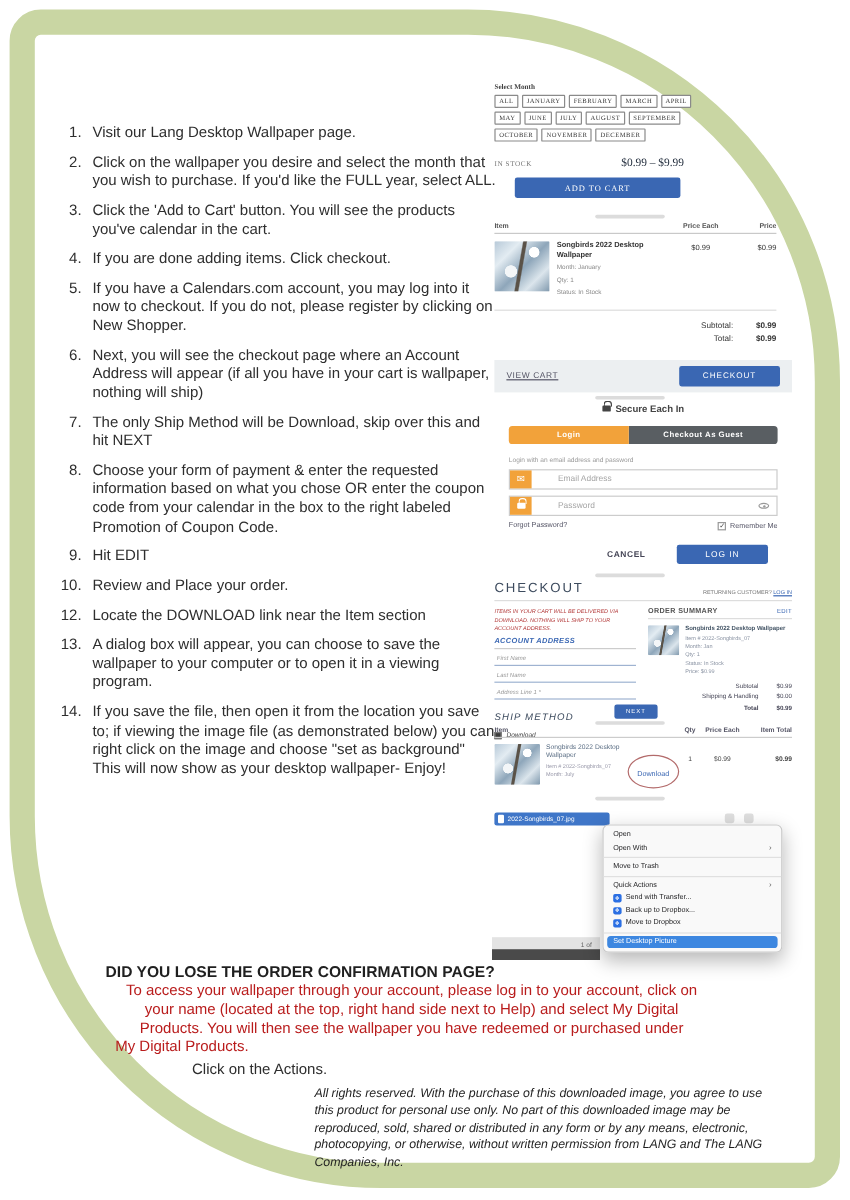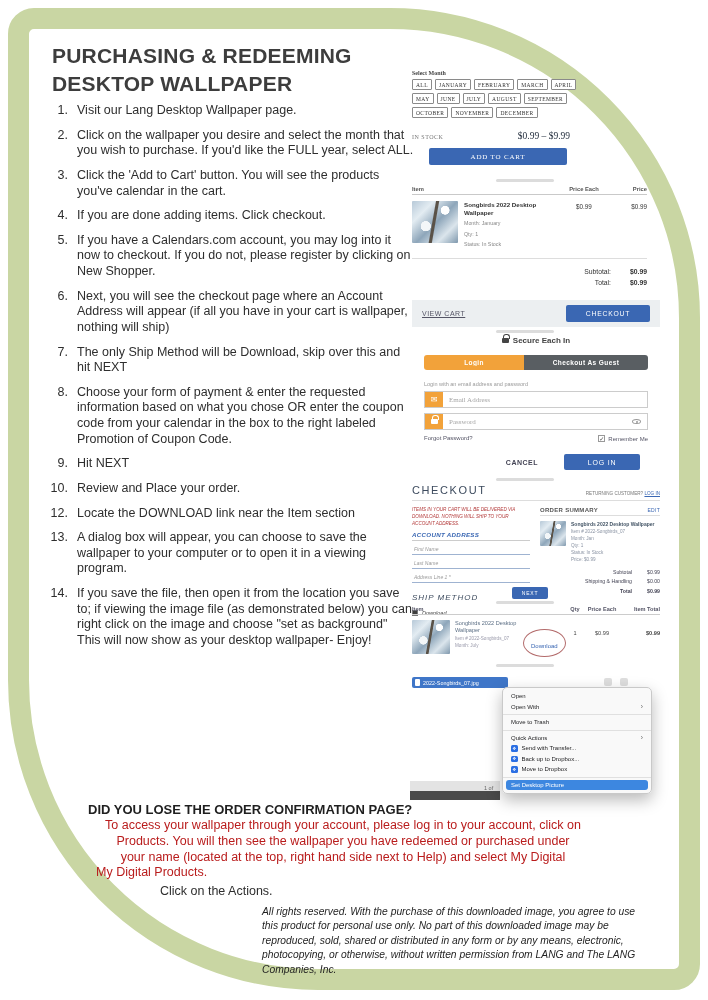--- a/index.html
+++ b/index.html
@@ -82,22 +82,22 @@
   .tab { display:flex; align-items:center; justify-content:center; color:#fff;
     font-size:6.5px; font-weight:700; letter-spacing:.4px; }
   .tab-login { position:relative; width:100px; background:#f2a23a; border-radius:3px 0 0 3px; }
   .tab-login::after { content:""; position:absolute; left:50%; bottom:-4px; margin-left:-4px;
     border:4px solid transparent; border-top-color:#f2a23a; }
   .tab-guest { flex:1; background:#595e62; border-radius:0 3px 3px 0; }
   .hint { font-size:5.5px; color:#999; margin:11px 12px 4px; }
   .input-row { display:flex; align-items:stretch; border:1px solid #ccc; margin:0 12px 5px; height:17px; background:#fff; }
   .input-icon { width:18px; background:#f2a23a; display:flex; align-items:center; justify-content:center;
     color:#fff; font-size:8px; flex:none; }
-  input.field { border:none; outline:none; flex:1; font-size:7px; padding:0 6px; color:#333;
-    font-family:Liberation Serif, serif; background:transparent; min-width:0; }
+  input.field { border:none; outline:none; flex:1; font-size:7px; padding:0 22px; color:#333;
+    font-family:Liberation Sans, sans-serif; background:transparent; min-width:0; }
   input.field::placeholder { color:#a6a6a6; }
   .eye { align-self:center; margin-right:6px; width:9px; height:5px; border:1px solid #999;
     border-radius:50%; position:relative; }
   .eye::after { content:""; position:absolute; left:50%; top:50%; width:2px; height:2px;
     margin:-1px 0 0 -1px; background:#999; border-radius:50%; }
   .forgot-row { display:flex; justify-content:space-between; margin:5px 12px 0; font-size:6px; color:#556; }
   .remember { display:flex; gap:3px; align-items:center; }
   .checkbox { width:7px; height:7px; border:1px solid #999; font-size:6px; line-height:6px;
     text-align:center; color:#444; background:#fff; }
   .si-actions { display:flex; justify-content:flex-end; align-items:center; gap:26px; margin:12px 20px 0 0; }
@@ -170,24 +170,20 @@
   .page-ind { position:absolute; left:72px; top:113px; font-size:5.5px; color:#666; }
   .light-bar { position:absolute; left:-2px; top:109px; width:90px; height:10px; background:#e3e3e3; }
   .dark-bar { position:absolute; left:-2px; top:119px; width:90px; height:9px; background:#4a4a4a; }
 </style>
 </head>
 <body>
 
 <div class="canvas">
   <div class="green-ring"></div>
 
-  <div class="title">
-    <span>PURCHASING &amp; REDEEMING</span><br>
-    <span>DESKTOP WALLPAPER</span>
-  </div>
 
   <div class="steps">
     <div class="step">
         <span class="num">1.</span>
         <span class="txt">Visit our Lang Desktop Wallpaper page.</span>
       </div>
     <div class="step">
         <span class="num">2.</span>
         <span class="txt">Click on the wallpaper you desire and select the month that you wish to purchase. If you'd like the FULL year, select ALL.</span>
       </div>
@@ -210,21 +206,21 @@
     <div class="step">
         <span class="num">7.</span>
         <span class="txt">The only Ship Method will be Download, skip over this and hit NEXT</span>
       </div>
     <div class="step">
         <span class="num">8.</span>
         <span class="txt">Choose your form of payment &amp; enter the requested information based on what you chose OR enter the coupon code from your calendar in the box to the right labeled Promotion of Coupon Code.</span>
       </div>
     <div class="step">
         <span class="num">9.</span>
-        <span class="txt">Hit NEXT</span>
+        <span class="txt">Hit EDIT</span>
       </div>
     <div class="step">
         <span class="num">10.</span>
         <span class="txt">Review and Place your order.</span>
       </div>
     <div class="step">
         <span class="num">12.</span>
         <span class="txt">Locate the DOWNLOAD link near the Item section</span>
       </div>
     <div class="step">
@@ -233,22 +229,22 @@
       </div>
     <div class="step">
         <span class="num">14.</span>
         <span class="txt">If you save the file, then open it from the location you save to; if viewing the image file (as demonstrated below) you can right click on the image and choose "set as background" This will now show as your desktop wallpaper- Enjoy!</span>
       </div>
   </div>
 
   <div class="lost-heading">DID YOU LOSE THE ORDER CONFIRMATION PAGE?</div>
   <div class="lost-body">
     <div>To access your wallpaper through your account, please log in to your account, click on</div>
+    <div>your name (located at the top, right hand side next to Help) and select My Digital</div>
     <div>Products. You will then see the wallpaper you have redeemed or purchased under</div>
-    <div>your name (located at the top, right hand side next to Help) and select My Digital</div>
     <div class="l4">My Digital Products.</div>
   </div>
   <div class="click-download">Click on the Actions.</div>
   <div class="legal">All rights reserved. With the purchase of this downloaded image, you agree to use this product for personal use only. No part of this downloaded image may be reproduced, sold, shared or distributed in any form or by any means, electronic, photocopying, or otherwise, without written permission from LANG and The LANG Companies, Inc.</div>
 
   <div class="rc product">
     <div class="sm-label">Select Month</div>
     <div class="chip-row">
       <span class="chip">ALL</span>
       <span class="chip">JANUARY</span>

